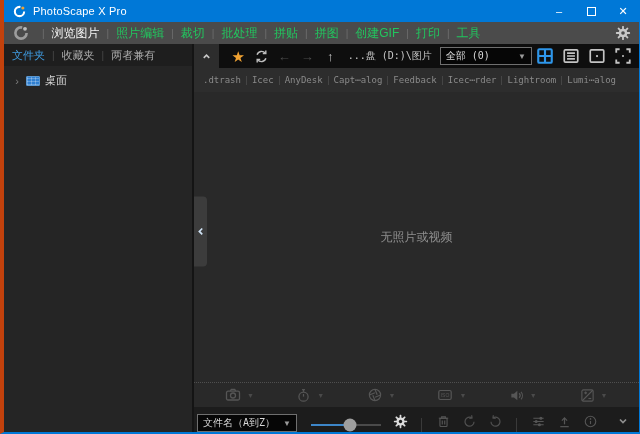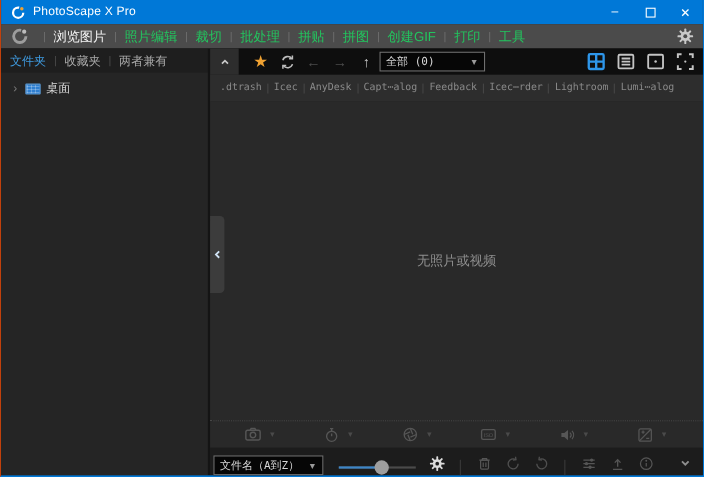--- a/index.html
+++ b/index.html
@@ -1,19 +1,19 @@
 <!DOCTYPE html>
 <html><head>
 <meta charset="utf-8">
 <style>
   * { margin:0; padding:0; box-sizing:border-box; }
   html,body { width:640px; height:434px; overflow:hidden; background:#000; }
   body { font-family:"Liberation Sans","DejaVu Sans",sans-serif; }
   .window{ width:640px; height:434px; display:flex; flex-direction:column;
-    border-left:1px solid #c2410c; border-right:1px solid #0078d7; border-bottom:2px solid #0078d7;
+    border-left:4px solid #c2410c; border-right:1px solid #0078d7; border-bottom:2px solid #0078d7;
     background:#262626; }
   
   .titlebar{ height:22px; background:#0078d7; display:flex; align-items:center; flex:0 0 auto; }
   .titlebar .logo{ margin:0 7px 0 9px; display:flex; }
   .title-text{ color:#fff; font-size:11px; letter-spacing:.2px; }
   .tb-spacer{ flex:1; }
   .tb-btn{ width:32px; height:22px; display:flex; align-items:center; justify-content:center; color:#fff; font-size:11px; cursor:default; }
   .max-box{ width:9px; height:9px; border:1px solid #fff; display:inline-block; }
   
   .menubar{ height:22px; background:#4b4b4b; display:flex; align-items:center; flex:0 0 auto; padding:0 8px 0 9px; }
@@ -175,20 +175,21 @@
           <svg width="15" height="15" viewBox="0 0 16 16" fill="none" stroke="#bdbdbd" stroke-width="1.5">
               <path d="M3.3 6.1A5 5 0 0 1 12.1 4.6"></path>
               <path d="M12.7 9.9A5 5 0 0 1 3.9 11.4"></path>
               <path d="M12.6 1.6v3.2H9.4"></path>
               <path d="M3.4 14.4v-3.2h3.2"></path>
             </svg>
         </span>
         <span class="tool-ic nav-arrow dim">←</span>
         <span class="tool-ic nav-arrow dim">→</span>
         <span class="tool-ic nav-arrow lit">↑</span>
+        <span class="path-label">...盘 (D:)\图片</span>
         <span class="dd">
           <span class="dd-text">全部 (0)</span>
           <span class="dd-caret">▼</span>
         </span>
         <span class="tool-spacer"></span>
         <span class="view-btn">
           <svg width="18" height="18" viewBox="0 0 16 16" fill="none" stroke="#2e96ea" stroke-width="1.9">
               <rect x="2" y="2" width="12" height="12" rx="1"></rect>
               <path d="M8 2v12M2 8h12"></path>
             </svg>

